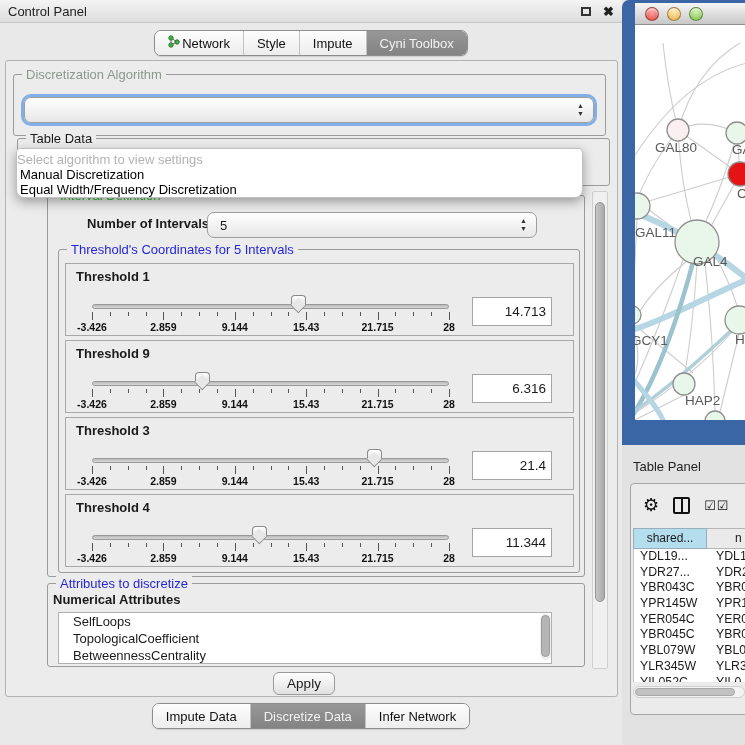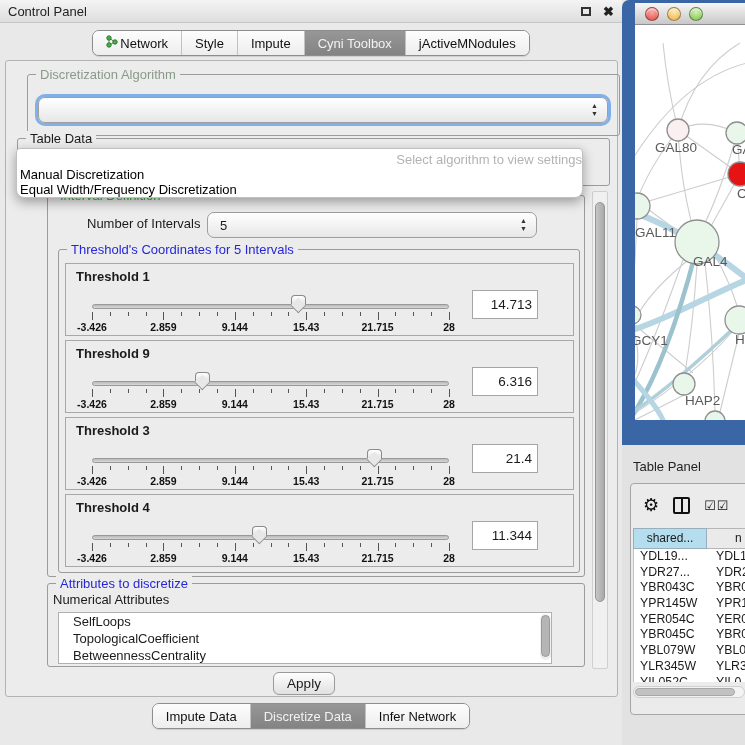--- a/index.html
+++ b/index.html
@@ -33,50 +33,50 @@
     background:linear-gradient(#ffffff,#e7e7e7); display:flex; align-items:center;
     font-size:13px; padding-left:12px; }
   .combo .spin { position:absolute; right:9px; top:4px; display:flex; flex-direction:column;
     line-height:8px; font-size:7px; color:#333; }
   .combo.focused { box-shadow:0 0 0 3px rgba(110,165,230,.85); }
 
   
   .popup { position:absolute; left:10px; top:87px; width:567px; height:50px; z-index:60;
     background:#fff; border:1px solid #c0c0c0; border-radius:4px 4px 8px 8px;
     box-shadow:0 4px 12px rgba(0,0,0,.35); }
-  .popup-prompt { text-align:right; color:#b3b3b3; font-size:13px; padding-top:3px; }
+  .popup-prompt { text-align:left; color:#b3b3b3; font-size:13px; padding-top:3px; }
   .popup-opt { font-size:13px; padding-left:3px; line-height:15px; color:#000; }
   .popup-opt.hl { font-weight:normal; }
 
   
   .v-scroll { position:absolute; left:586px; top:130px; width:16px; height:478px;
     background:#f0f0f0; border:1px solid #cfcfcf; border-radius:2px; }
   .v-scroll .thumb-v { position:absolute; left:2px; width:10px; border-radius:5px;
     background:linear-gradient(90deg,#c6c6c6,#a9a9a9); border:1px solid #969696; }
 
-  .bold-label { font-weight:normal; font-size:13px; }
+  .bold-label { font-weight:bold; font-size:13px; }
 
   
   .thr-panel { position:relative; width:509px; height:73px; border:1px solid #a8a8a8;
     background:#ececec; margin-bottom:4px; }
   .thr-label { position:absolute; left:10px; top:5px; font-weight:bold; font-size:13px; }
   .thr-track { position:absolute; left:26px; top:40px; width:357px; height:5px;
     background:linear-gradient(#b9b9b9,#d8d8d8); border:1px solid #999; border-radius:3px; }
   .thr-thumb { position:absolute; top:31px; width:15px; height:20px; }
   .thr-thumb .cap { position:absolute; left:0; top:0; width:15px; height:11px;
     background:linear-gradient(#ffffff,#dcdcdc); border:1px solid #8a8a8a; border-bottom:none;
     border-radius:4px 4px 0 0; }
   .thr-thumb .tip { position:absolute; left:2.2px; top:5.4px; width:10.6px; height:10.6px;
     background:#e7e7e7; border-right:1px solid #8a8a8a; border-bottom:1px solid #8a8a8a;
     transform:rotate(45deg); }
   .tick { position:absolute; width:1px; background:#555; top:48px; }
   .tick.major { height:8px; } .tick.minor { height:4px; }
   .tick-label { position:absolute; top:57px; transform:translateX(-50%);
     font-size:10.5px; font-weight:bold; color:#111; white-space:nowrap; }
-  .thr-value { position:absolute; left:406px; top:26px; width:66px; height:29px;
+  .thr-value { position:absolute; left:406px; top:33px; width:80px; height:29px;
     background:#fff; border:1px solid #a5a5a5; font-size:13.5px; text-align:right;
     line-height:27px; padding-right:5px; }
 
   
   .attr-list { position:absolute; left:10px; top:28px; width:494px; height:52px;
     background:#fff; border:1px solid #b0b0b0; overflow:hidden; }
   .attr-item { font-size:13px; padding-left:14px; line-height:17px; white-space:nowrap; }
   .attr-scroll { position:absolute; right:2px; top:2px; width:11px; height:46px;
     background:#f0f0f0; border-radius:5px; }
   .attr-scroll .thumb-v2 { position:absolute; left:1px; top:1px; width:9px; height:42px;
@@ -151,29 +151,26 @@
         </div>
         <div class="tab">
           <span>Style</span>
         </div>
         <div class="tab">
           <span>Impute</span>
         </div>
         <div class="tab active">
           <span>Cyni Toolbox</span>
         </div>
-        <div class="tab">
-          <span>jActiveMNodules</span>
-        </div>
       </div>
   </div>
 
   <div class="content">
 
-    <div class="groupbox" style="left:21px; top:13px; width:593px; height:62px;">
+    <div class="groupbox" style="left:7px; top:13px; width:593px; height:62px;">
       <span class="group-title" style="color:var(--faded-title,#8a998a);">Discretization Algorithm</span>
       <div class="combo focused" style="left:10px; top:22px; width:570px;">
         <span class="spin">
             <span>▲</span>
             <span>▼</span>
           </span>
       </div>
     </div>
 
     <div class="popup">

